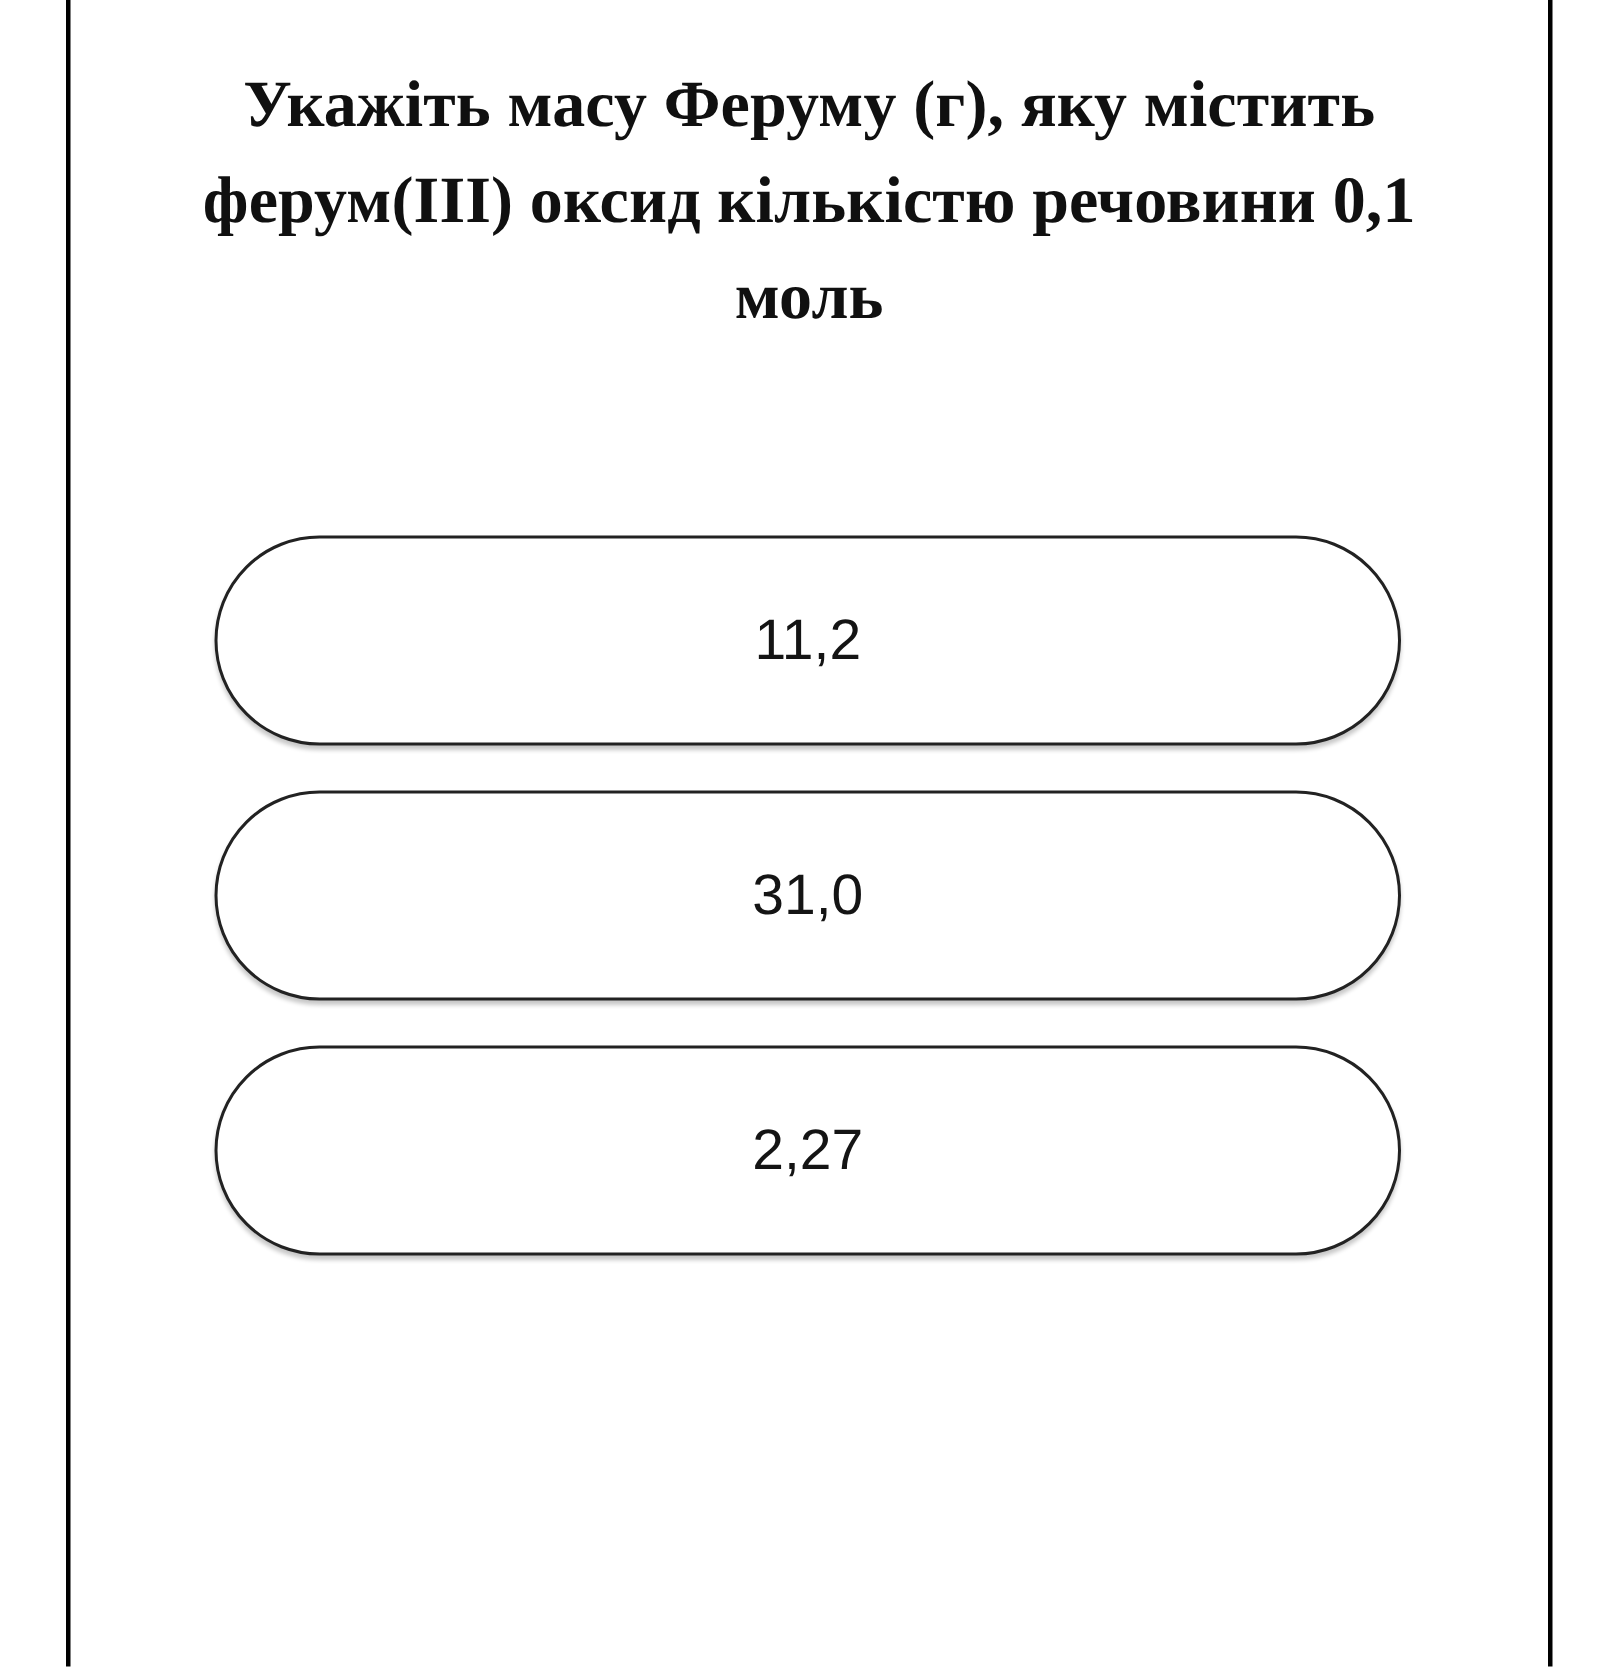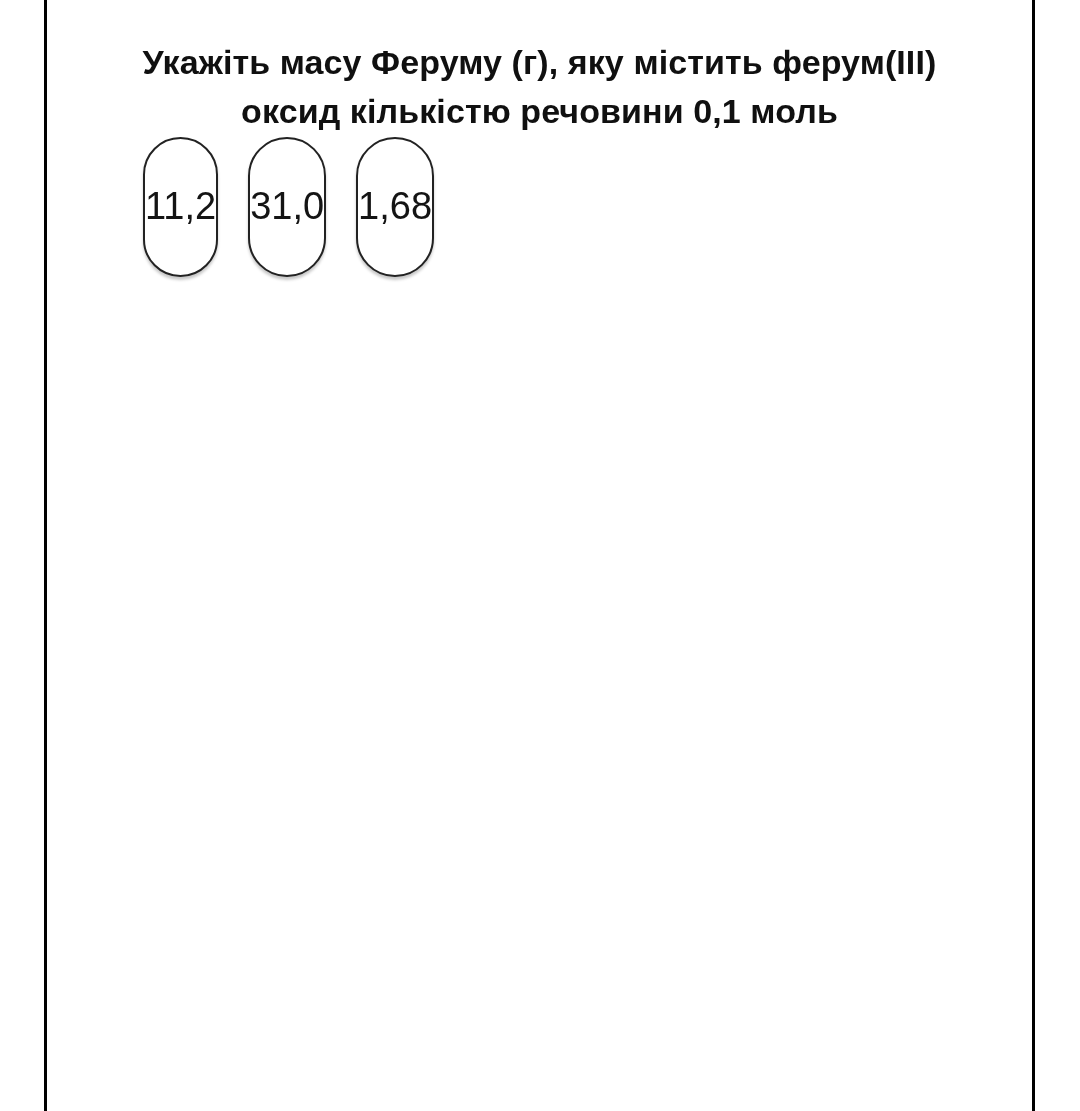--- a/index.html
+++ b/index.html
@@ -38,31 +38,33 @@
     right: 48px;
     top: 0;
     bottom: 0;
     padding: 0;
   }
 
   .question {
     margin: 0;
     padding: 38px 70px 0 70px;
     text-align: center;
-    font-size: 34px;
+    font-size: 44px;
     line-height: 1.45;
     font-weight: bold;
     letter-spacing: 0.1px;
     color: #101010;
+    font-family: Liberation Serif, serif;
   }
 
   .options {
+    margin-top: 128px;
     padding: 0 98px 0 96px;
     display: flex;
-    flex-direction: row;
+    flex-direction: column;
     gap: 30px;
   }
 
   .option {
     position: relative;
     height: 140px;
     border: 2px solid #222222;
     border-radius: 70px;
     background: #ffffff;
     display: flex;
@@ -92,19 +94,19 @@
 
       <div class="option">
         <span>11,2</span>
       </div>
 
       <div class="option">
         <span>31,0</span>
       </div>
 
       <div class="option">
-        <span>1,68</span>
+        <span>2,27</span>
       </div>
 
 
     </div>
   </div>
 </div>
 
 </body></html>

